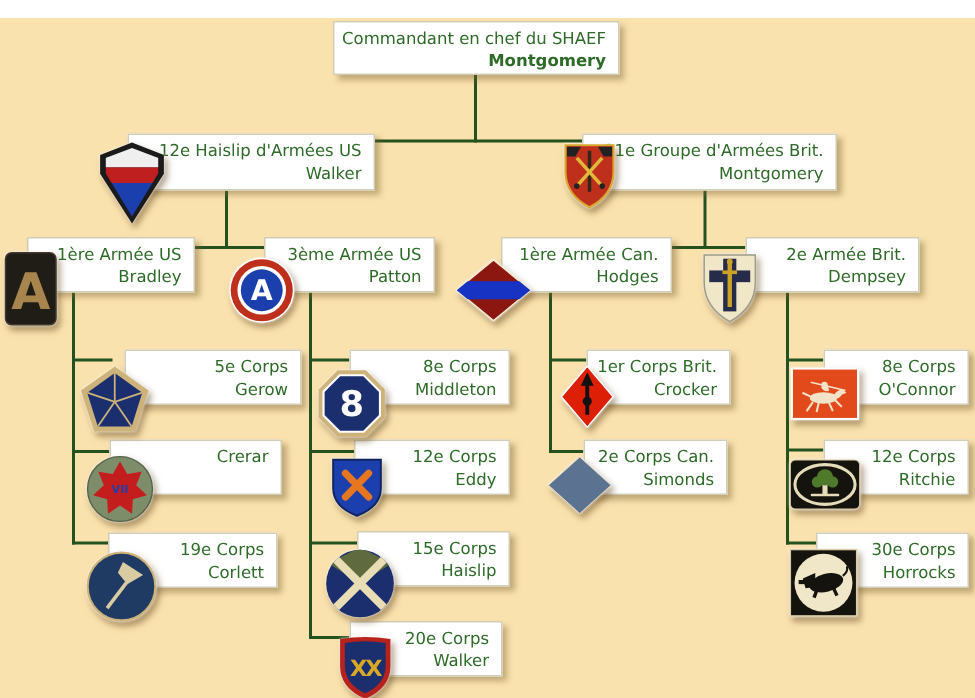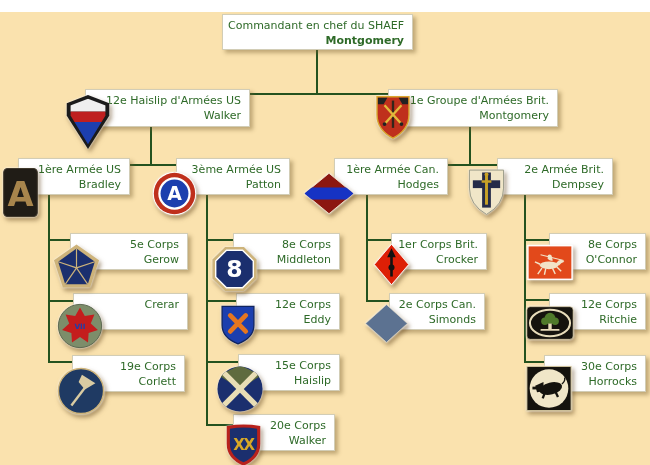--- a/index.html
+++ b/index.html
@@ -72,21 +72,21 @@
   <div class="node" style="left:334px;top:146px;width:114px;height:37px">
     <div class="t">1ère Armée Can.</div>
     <div class="c">Hodges</div>
   </div>
 
   <div class="node" style="left:497px;top:146px;width:116px;height:37px">
     <div class="t">2e Armée Brit.</div>
     <div class="c">Dempsey</div>
   </div>
 
-  <div class="node" style="left:70px;top:221px;width:118px;height:37px">
+  <div class="node" style="left:83px;top:221px;width:118px;height:37px">
     <div class="t">5e Corps</div>
     <div class="c">Gerow</div>
   </div>
 
   <div class="node" style="left:73px;top:281px;width:115px;height:37px">
     <div class="c">Crerar</div>
   </div>
 
   <div class="node" style="left:72px;top:343px;width:113px;height:37px">
     <div class="t">19e Corps</div>

